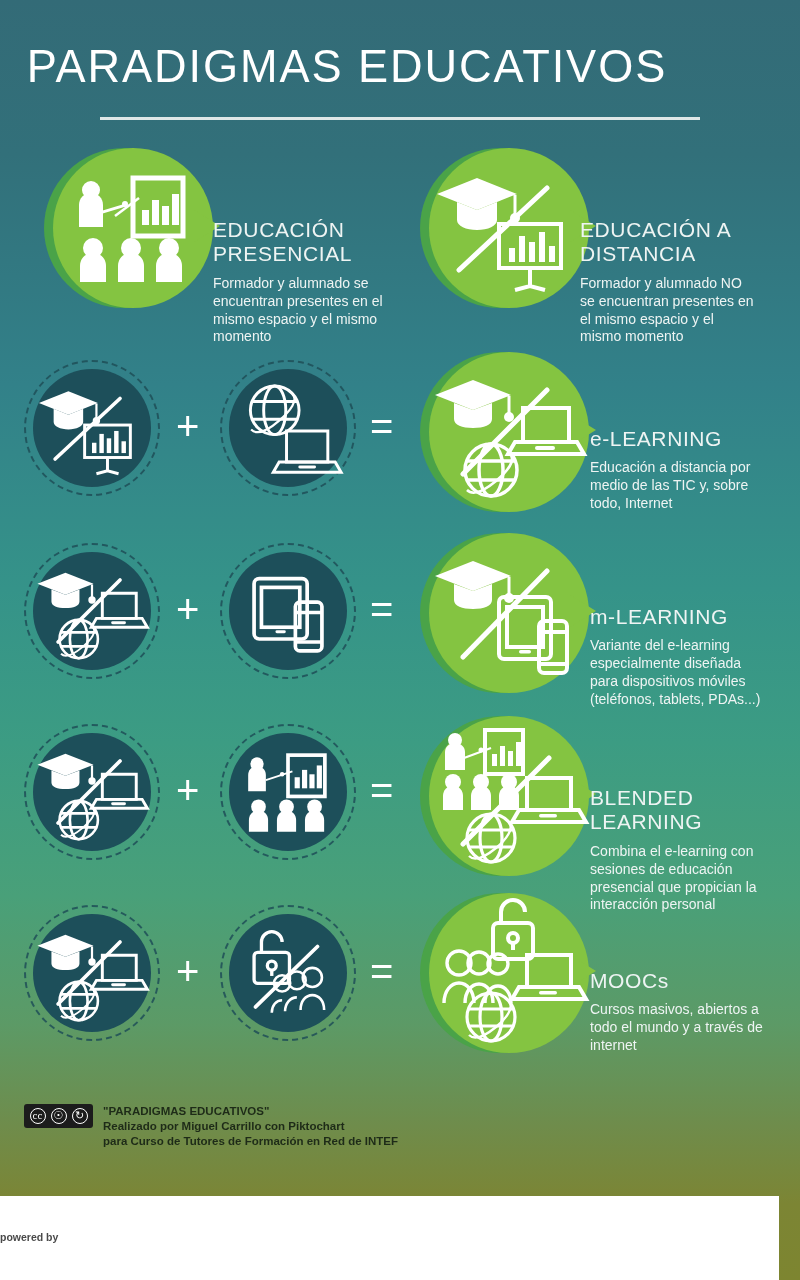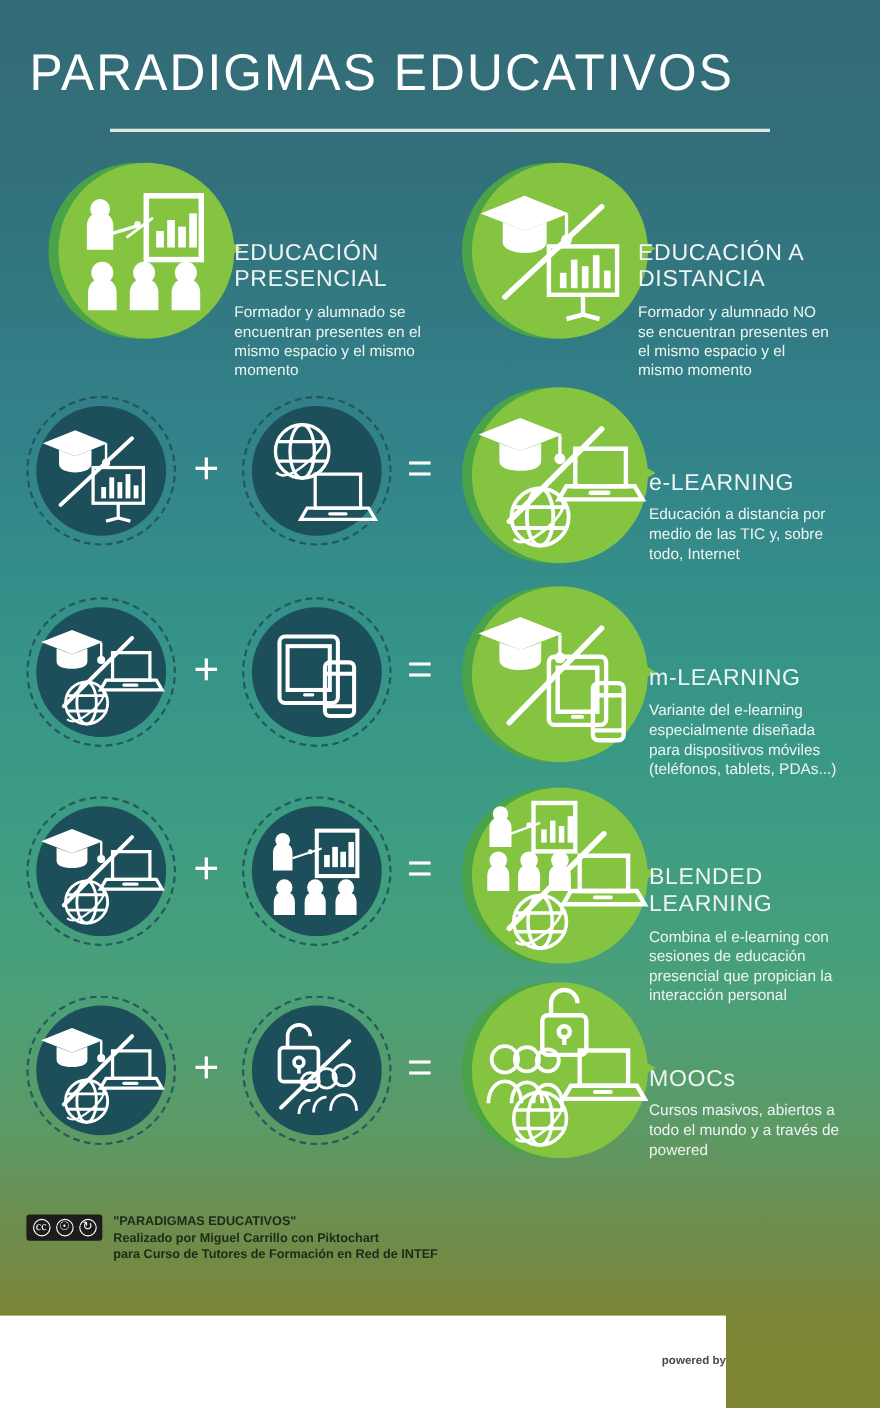--- a/index.html
+++ b/index.html
@@ -132,23 +132,23 @@
   .cc-badge span {
     display:block; width:16px; height:16px; border-radius:50%;
     border:1.6px solid #ffffff; color:#ffffff;
     font-size:11px; line-height:13px; text-align:center;
     font-family:"Liberation Serif", serif;
   }
   .credit-text { color:#1e2b18; font-size:11.5px; line-height:1.32; white-space:pre-line; font-weight:600; }
 
   
   .pikto-bar {
-    position:absolute; left:0; bottom:0; width:660px; height:84px;
+    position:absolute; left:0; bottom:0; width:779px; height:84px;
     background:#ffffff;
-    display:flex; flex-direction:column; align-items:flex-end; justify-content:center;padding-left:34px;
+    display:flex; flex-direction:column; align-items:flex-start; justify-content:center;
   }
   .powered { color:#4a4a4a; font-size:10.5px; font-weight:700; margin-bottom:3px; }
   .pikto-row { display:flex; align-items:center; gap:10px; }
   .pikto-mark { display:grid; grid-template-columns:repeat(4,9px); grid-template-rows:repeat(4,9px); gap:2px; }
   .pikto-mark i { display:block; width:9px; height:9px; background:#1e9b8a; }
   .pikto-mark i.off { background:#ffffff; }
   .pikto-words { display:flex; flex-direction:column; }
   .pikto-name { font-size:30px; line-height:1; letter-spacing:-.5px; }
   .pikto-name b { color:#3b3b3b; font-weight:700; }
   .pikto-name span { color:#6b6b6b; font-weight:300; }
@@ -660,21 +660,21 @@
             <path d="M39 116h46M39 133h46"></path>
             <path d="M40 142c6 6 16 1 27-8s18-20 13-25" stroke-width="2.4"></path>
           </g>
         </svg>
       </div>
     </div>
     <div class="txt" style="left:590px;top:42px;width:190px">
       <h2>MOOCs</h2>
       <p>Cursos masivos, abiertos a
 todo el mundo y a través de
-powered</p>
+internet</p>
     </div>
   </div>
 
   <div class="credit">
     <div class="cc-badge">
       <span>cc</span>
       <span>☉</span>
       <span>↻</span>
     </div>
     <div class="credit-text">"PARADIGMAS EDUCATIVOS"

